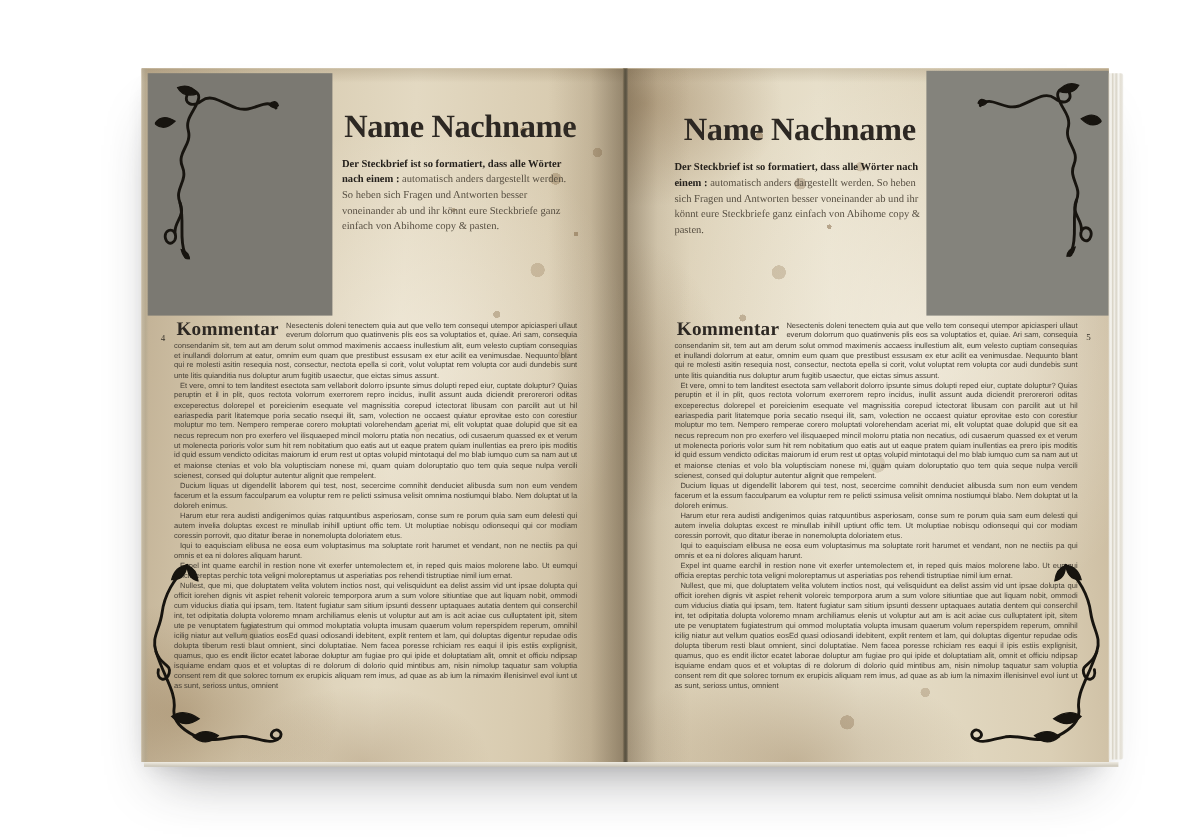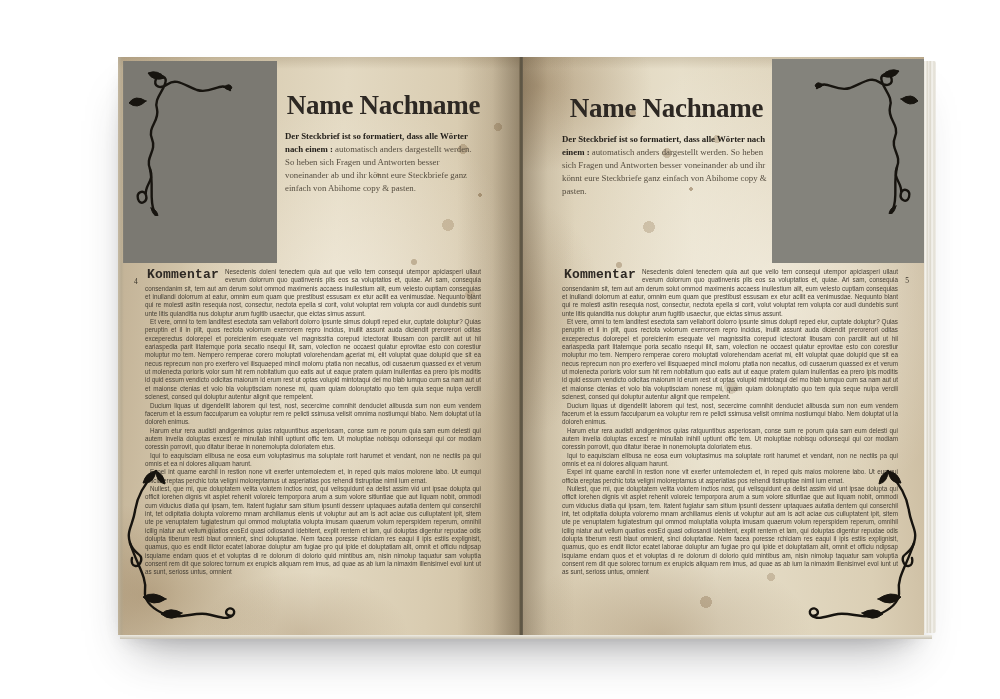--- a/index.html
+++ b/index.html
@@ -105,22 +105,22 @@
     font-family:"Liberation Sans","DejaVu Sans",sans-serif;
     font-size:6.3px;line-height:8.35px;color:#433d34;
     text-align:justify;
   }
   .page.left .body-text{left:27px;}
   .page.right .body-text{left:41px;}
   .body-text p{margin:0;text-indent:5px;}
   .body-text p:first-child{text-indent:0;}
   .kommentar{
     float:left;
-    font-family:Liberation Mono, monospace;
-    font-weight:700;font-size:13px;line-height:11px;color:#2d2823;
+    font-family:Liberation Serif, serif;
+    font-weight:700;font-size:16px;line-height:11px;color:#2d2823;
     margin:1px 6px 2px 2px;letter-spacing:.2px;
   }
   .pagenum{
     position:absolute;font-family:"Liberation Serif","DejaVu Serif",serif;
     font-size:7.5px;color:#3a352c;
   }
   .pagenum.n-left{left:-11px;top:10px;}
   .pagenum.n-right{right:-11px;top:9px;}
 </style>
 </head>

